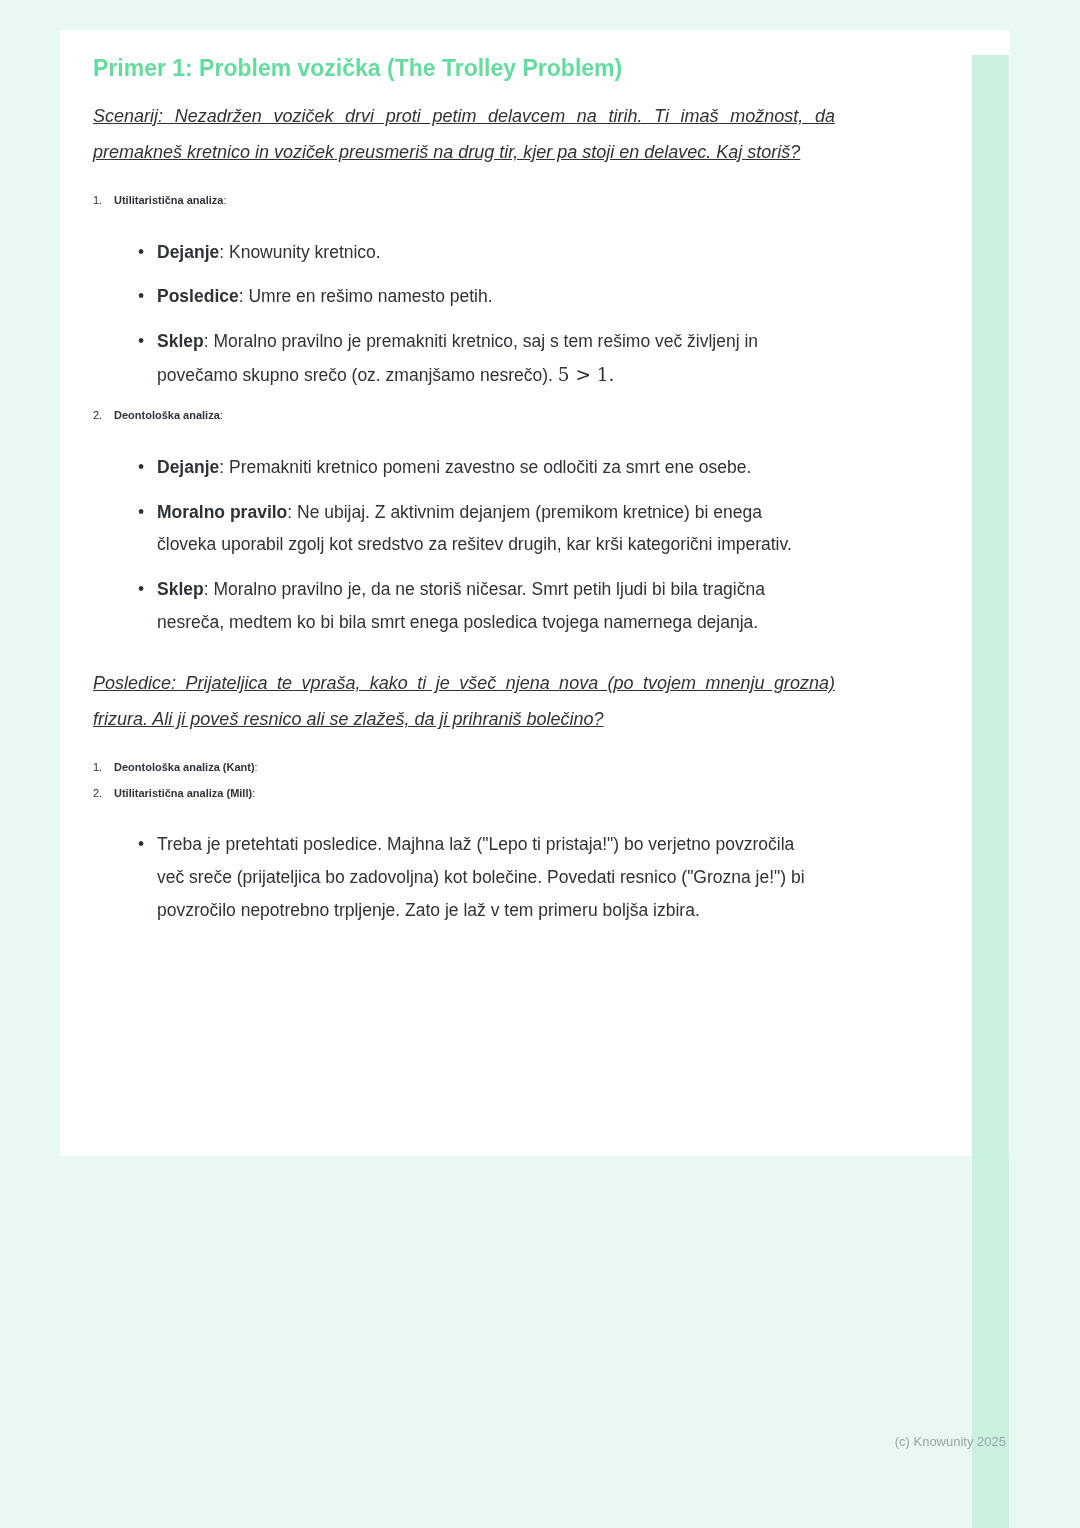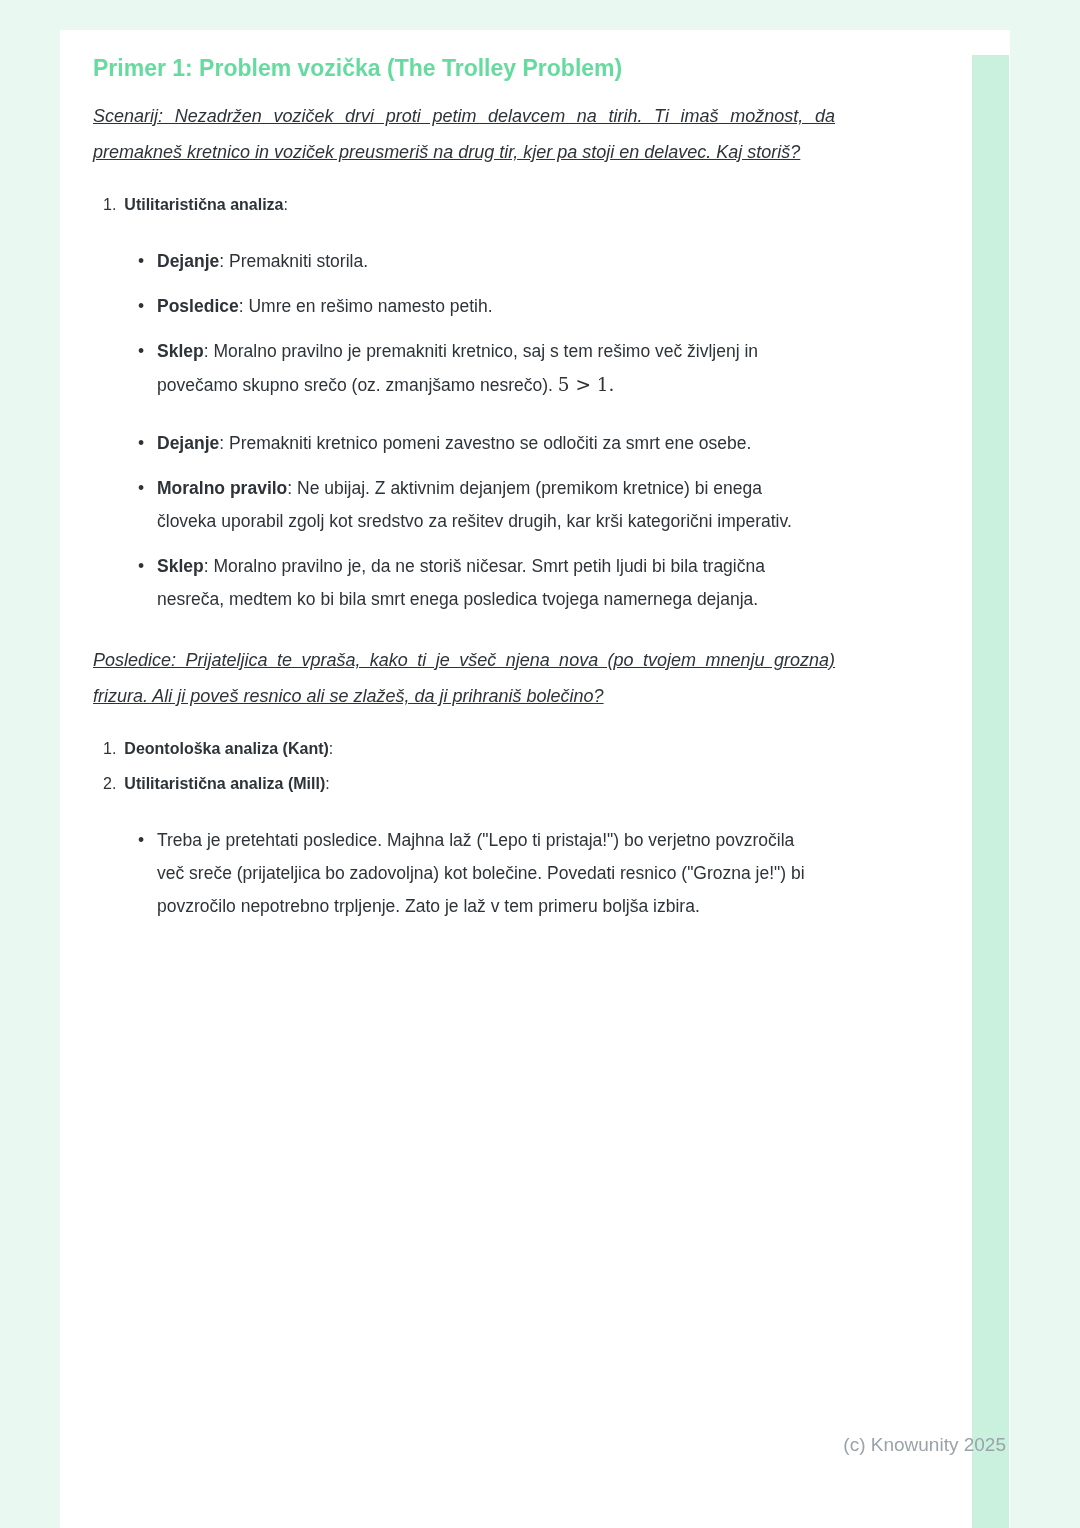--- a/index.html
+++ b/index.html
@@ -7,21 +7,21 @@
   body {
     background: #e9f8f0;
     font-family: "Liberation Sans", sans-serif;
     color: #2d3338;
     position: relative;
     overflow: hidden;
   }
   .page {
     position: absolute;
     left: 60px; top: 30px;
-    width: 950px; height: 1498px;
+    width: 950px; height: 1126px;
     background: #ffffff;
   }
   .green-bar {
     position: absolute;
     top: 25px; right: 1px;
     width: 37px; height: 1473px;
     background: #c9f1de;
     z-index: 1;
   }
   .content {
@@ -40,22 +40,22 @@
   .scenario {
     font-style: italic;
     font-size: 18px;
     line-height: 2.0;
     text-align: justify;
     margin: 14px 0 20px;
     text-decoration: underline;
   }
   .num-item { margin-bottom: 5px; }
   .num-label {
-    margin-left: 10px;
-    font-size: 16px;
+    margin-left: 0;
+    font-size: 11px;
     line-height: 1.88;
   }
   .num { display: inline-block; min-width: 13px; margin-right: 8px; }
   .bold { font-weight: 700; }
   .bullets {
     list-style: none;
     margin: 25px 0 0 0;
     padding: 0;
   }
   .bullet {
@@ -74,44 +74,45 @@
   }
   .math {
     font-family: "DejaVu Serif", serif;
     font-size: 18.5px;
     font-style: normal;
   }
   .footer {
     position: absolute;
     top: 1404px;
     right: 4px;
-    font-size: 19px;
+    font-size: 13px;
     color: #9aa3aa;
     z-index: 3;
   }
 </style>
 </head>
 <body>
 
 <div class="page">
   <div class="green-bar"></div>
   <div class="content">
       <section class="doc-section">
         <h2 class="heading">Primer 1: Problem vozička (The Trolley Problem)</h2>
         <p class="scenario">Scenarij: Nezadržen voziček drvi proti petim delavcem na tirih. Ti imaš možnost, da premakneš kretnico in voziček preusmeriš na drug tir, kjer pa stoji en delavec. Kaj storiš?</p>
         <div class="num-list">
           <div class="num-item">
             <div class="num-label"><span class="num">1.</span><span class="bold">Utilitaristična analiza</span><span>:</span></div>
             <ul class="bullets">
-              <li class="bullet"><span class="bold">Dejanje</span><span>: Premakniti storila.</span></li>
+              <li class="bullet"><span class="bold">Dejanje</span><span>: Knowunity kretnico.</span></li>
               <li class="bullet"><span class="bold">Posledice</span><span>: Umre en rešimo namesto petih.</span></li>
               <li class="bullet"><span class="bold">Sklep</span><span>: Moralno pravilno je premakniti kretnico, saj s tem rešimo več življenj in povečamo skupno srečo (oz. zmanjšamo nesrečo). </span><span class="math">5 &gt; 1.</span></li>
             </ul>
           </div>
           <div class="num-item">
+            <div class="num-label"><span class="num">2.</span><span class="bold">Deontološka analiza</span><span>:</span></div>
             <ul class="bullets">
               <li class="bullet"><span class="bold">Dejanje</span><span>: Premakniti kretnico pomeni zavestno se odločiti za smrt ene osebe.</span></li>
               <li class="bullet"><span class="bold">Moralno pravilo</span><span>: Ne ubijaj. Z aktivnim dejanjem (premikom kretnice) bi enega človeka uporabil zgolj kot sredstvo za rešitev drugih, kar krši kategorični imperativ.</span></li>
               <li class="bullet"><span class="bold">Sklep</span><span>: Moralno pravilno je, da ne storiš ničesar. Smrt petih ljudi bi bila tragična nesreča, medtem ko bi bila smrt enega posledica tvojega namernega dejanja.</span></li>
             </ul>
           </div>
         </div>
       </section>
       <section class="doc-section">
         <p class="scenario">Posledice: Prijateljica te vpraša, kako ti je všeč njena nova (po tvojem mnenju grozna) frizura. Ali ji poveš resnico ali se zlažeš, da ji prihraniš bolečino?</p>

